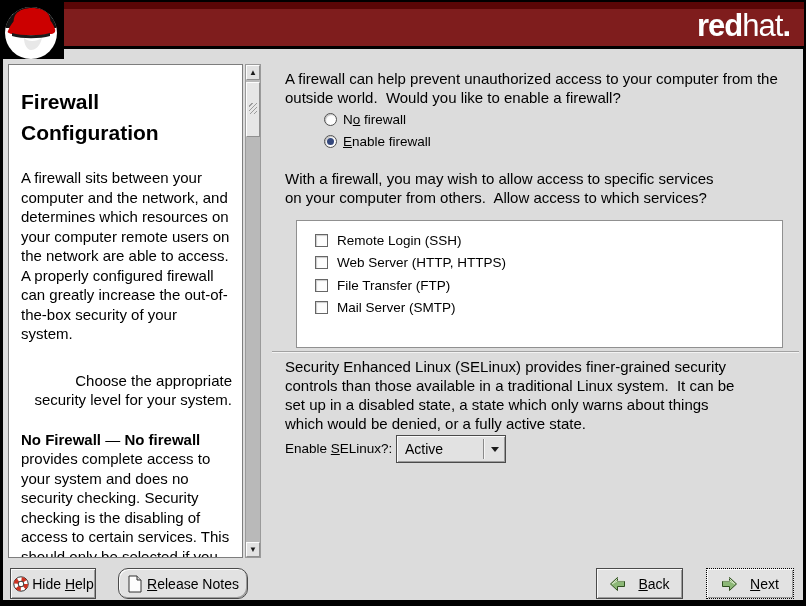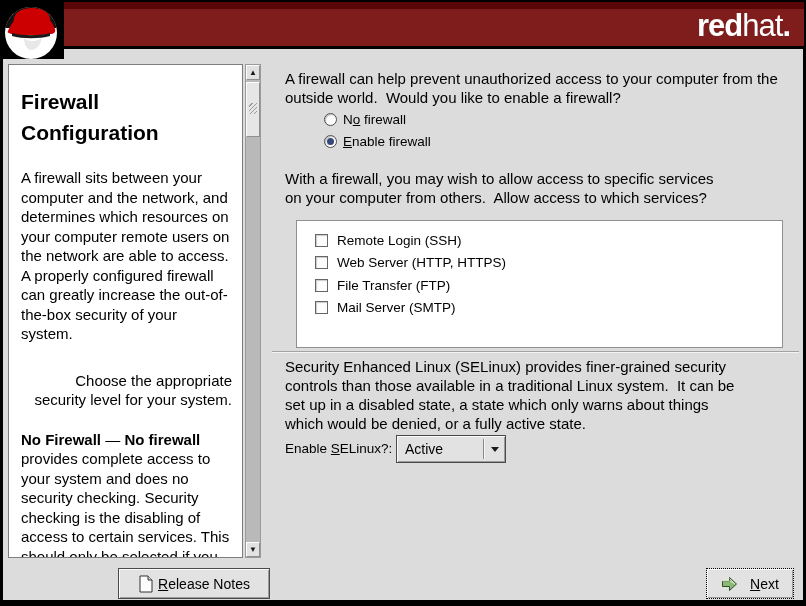--- a/index.html
+++ b/index.html
@@ -85,21 +85,21 @@
   .combo-arrow span { width:0; height:0; border-left:4px solid transparent;
            border-right:4px solid transparent; border-top:5px solid #1c1c1c; }
 
   
   .btn { position:absolute; height:31px; background:#e2e2e2; border:1px solid #4a4a4a;
          box-shadow:inset 1px 1px 0 #fafafa, inset -1px -1px 0 #9c9c9c;
          display:flex; align-items:center; justify-content:center; gap:8px;
          font-size:14px; cursor:default; }
   .btn svg { flex:0 0 auto; }
   .btn-hide-help { left:7px; top:519px; width:86px; gap:2px; }
-  .btn-release { left:115px; top:519px; width:152px; gap:4px; }
+  .btn-release { left:115px; top:519px; width:130px; gap:4px;border-radius:10px; }
   .btn-back { left:593px; top:519px; width:87px; gap:12px; }
   .btn-next { left:703px; top:519px; width:88px; gap:12px; border:1px dotted #000; }
   .u { text-decoration:underline; }
 </style>
 </head>
 <body>
 
 <div class="window">
 
   <div class="header">
@@ -191,29 +191,44 @@
 which would be denied, or a fully active state.</div>
     <div class="selinux-row-label"><span>Enable </span><span class="u">S</span><span>ELinux?:</span></div>
     <div class="combo">
       <span class="combo-value">Active</span>
       <span class="combo-sep"></span>
       <span class="combo-arrow">
           <span></span>
         </span>
     </div>
 
+    <div class="btn btn-hide-help">
+      <svg width="18" height="18" viewBox="0 0 18 18">
+        <circle cx="9" cy="9" r="7.2" fill="#fff" stroke="#333" stroke-width="1"></circle>
+        <circle cx="9" cy="9" r="5" fill="none" stroke="#cc3322" stroke-width="4.2" stroke-dasharray="4.1 3.75"></circle>
+        <circle cx="9" cy="9" r="2.8" fill="#fff" stroke="#333" stroke-width="1"></circle>
+      </svg>
+      <span><span>Hide </span><span class="u">H</span><span>elp</span></span>
+    </div>
 
     <div class="btn btn-release">
       <svg width="16" height="18" viewBox="0 0 16 18">
         <path d="M2 1 L10 1 L14 5 L14 17 L2 17 Z" fill="#fdfdfd" stroke="#333" stroke-width="1"></path>
         <path d="M10 1 L10 5 L14 5" fill="#d9d9d9" stroke="#333" stroke-width="1"></path>
       </svg>
       <span><span class="u">R</span><span>elease Notes</span></span>
     </div>
 
+    <div class="btn btn-back">
+      <svg width="17" height="16" viewBox="0 0 17 16">
+        <path d="M8.5 1.5 L1.5 8 L8.5 14.5 L8.5 10.5 L15.5 10.5 L15.5 5.5 L8.5 5.5 Z" fill="#8cb876" stroke="#2f4f1f" stroke-width="1"></path>
+        <path d="M8.5 2.5 L3 8 L8.5 5 L15 5" fill="none" stroke="#cfe3bf" stroke-width="1"></path>
+      </svg>
+      <span><span class="u">B</span><span>ack</span></span>
+    </div>
 
     <div class="btn btn-next">
       <svg width="17" height="16" viewBox="0 0 17 16">
         <path d="M8.5 1.5 L15.5 8 L8.5 14.5 L8.5 10.5 L1.5 10.5 L1.5 5.5 L8.5 5.5 Z" fill="#8cb876" stroke="#2f4f1f" stroke-width="1"></path>
         <path d="M8.5 2.5 L14 8 L8.5 5 L2 5" fill="none" stroke="#cfe3bf" stroke-width="1"></path>
       </svg>
       <span><span class="u">N</span><span>ext</span></span>
     </div>
 
   </div>

